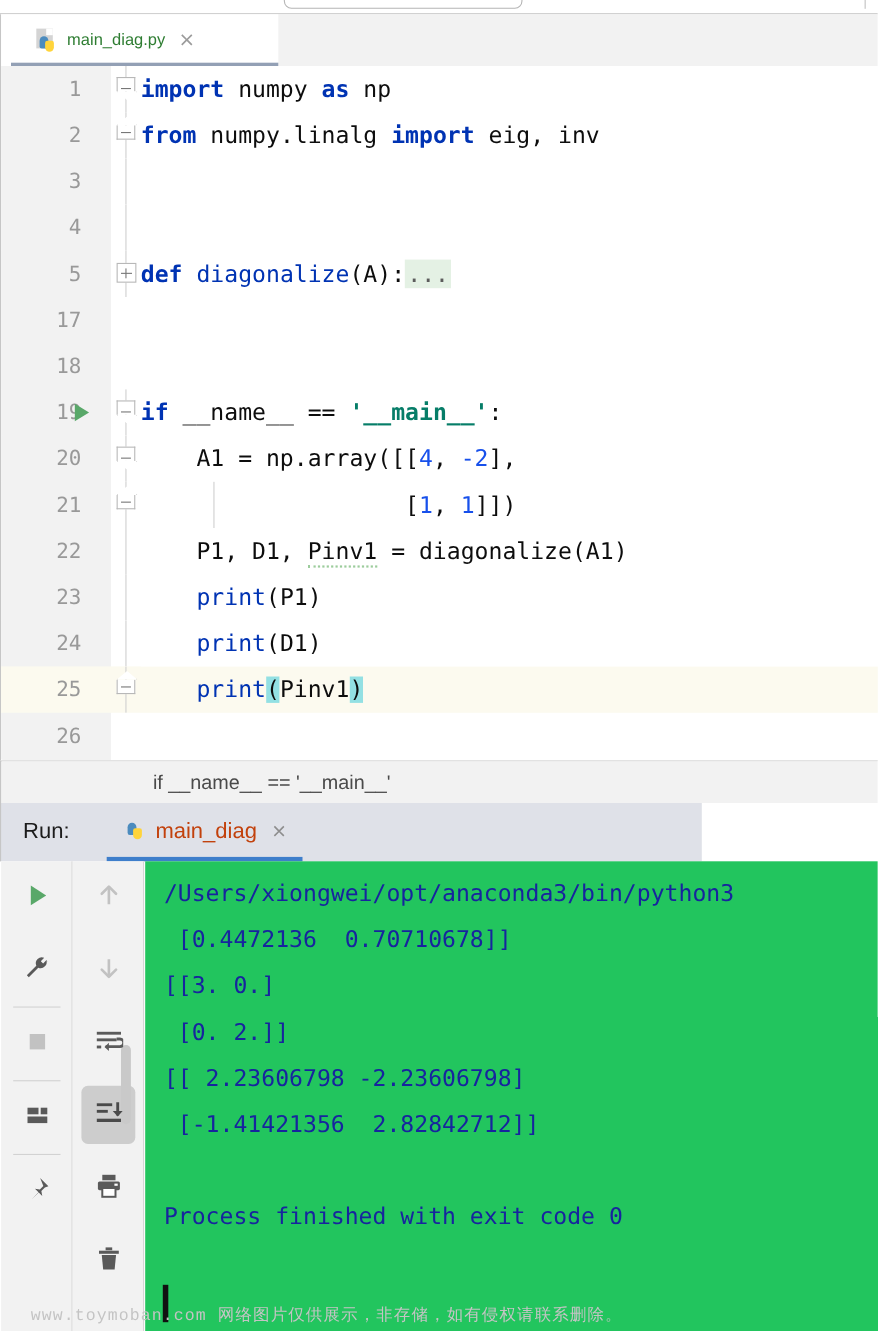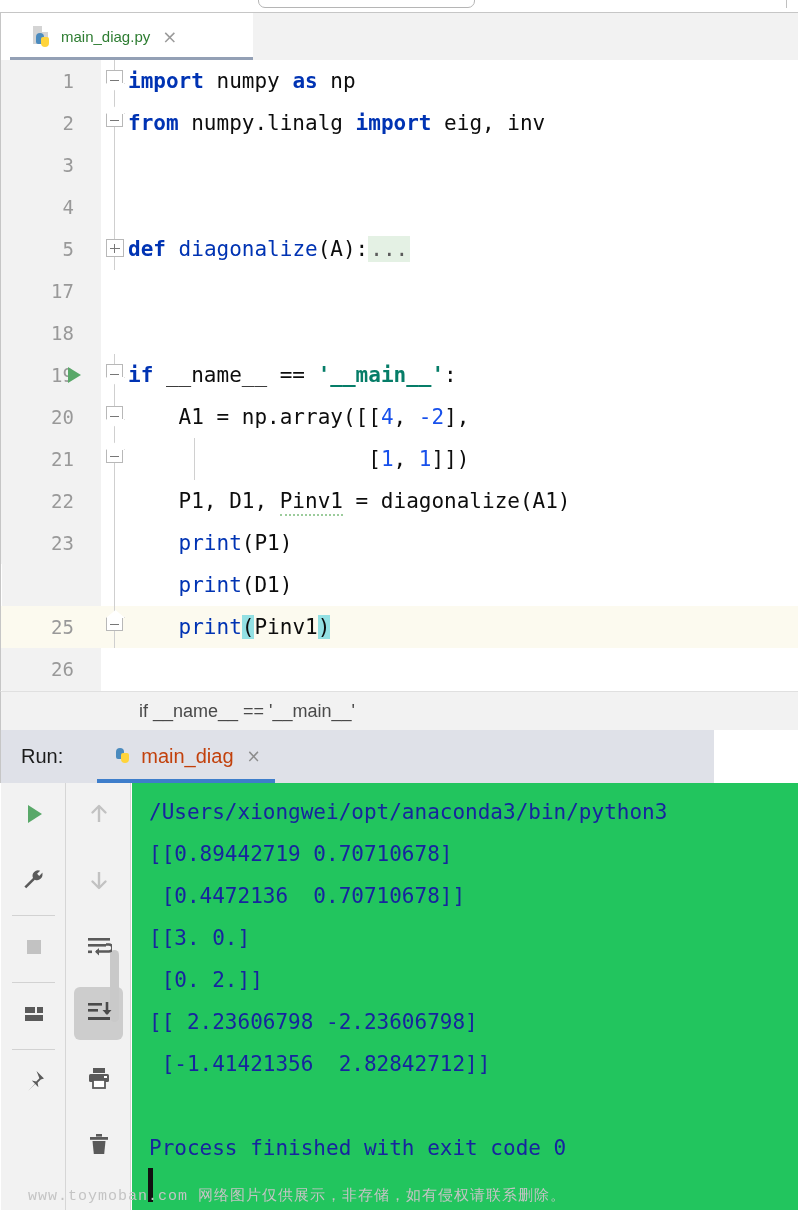--- a/index.html
+++ b/index.html
@@ -275,21 +275,21 @@
   }
 
   
   .runpanel {
     position: absolute; left: 0; top: 730px;
     width: 798px; height: 480px;
     background: #ffffff;
   }
   .run-header {
     position: absolute; left: 0; top: 0;
-    width: 714px; height: 53px;
+    width: 638px; height: 53px;
     background: #dfe1e8;
     border-left: 1px solid #c6c6c6;
     display: flex;
     align-items: center;
   }
   .run-label {
     margin-left: 20px;
     font-size: 20px;
     color: #1c1c1c;
   }
@@ -505,20 +505,21 @@
           <div class="code-cell">    P1, D1, <span class="squiggle">Pinv1</span> = diagonalize(A1)</div>
         </div>
         <div class="row">
           <div class="ln">23</div>
           <div class="fold-cell">
             <div class="fold-line"></div>
           </div>
           <div class="code-cell">    <span class="fn">print</span>(P1)</div>
         </div>
         <div class="row">
+          <div class="ln">24</div>
           <div class="fold-cell">
             <div class="fold-line"></div>
           </div>
           <div class="code-cell">    <span class="fn">print</span>(D1)</div>
         </div>
         <div class="row cur">
           <div class="ln">25</div>
           <div class="fold-cell">
             <div class="fold-line"></div>
             <div class="fold-pent-bot"></div>
@@ -629,21 +630,20 @@
           <span class="tb-icon"><svg width="24" height="24" viewBox="0 0 24 24">
               <rect x="9" y="2" width="6" height="2.6" fill="#5a5a5a"></rect>
               <rect x="3" y="5" width="18" height="2.8" fill="#5a5a5a"></rect>
               <path d="M5.5 9 h13 l-1.3 13 h-10.4 Z" fill="#5a5a5a"></path>
             </svg></span>
         </div>
       </div>
 
     <div class="console" id="console">
         <div class="console-line">/Users/xiongwei/opt/anaconda3/bin/python3</div>
-        <div class="console-line">[[0.89442719 0.70710678]</div>
         <div class="console-line"> [0.4472136  0.70710678]]</div>
         <div class="console-line">[[3. 0.]</div>
         <div class="console-line"> [0. 2.]]</div>
         <div class="console-line">[[ 2.23606798 -2.23606798]</div>
         <div class="console-line"> [-1.41421356  2.82842712]]</div>
         <div class="console-gap"></div>
         <div class="console-line">Process finished with exit code 0</div>
       </div>
   </div>
 

